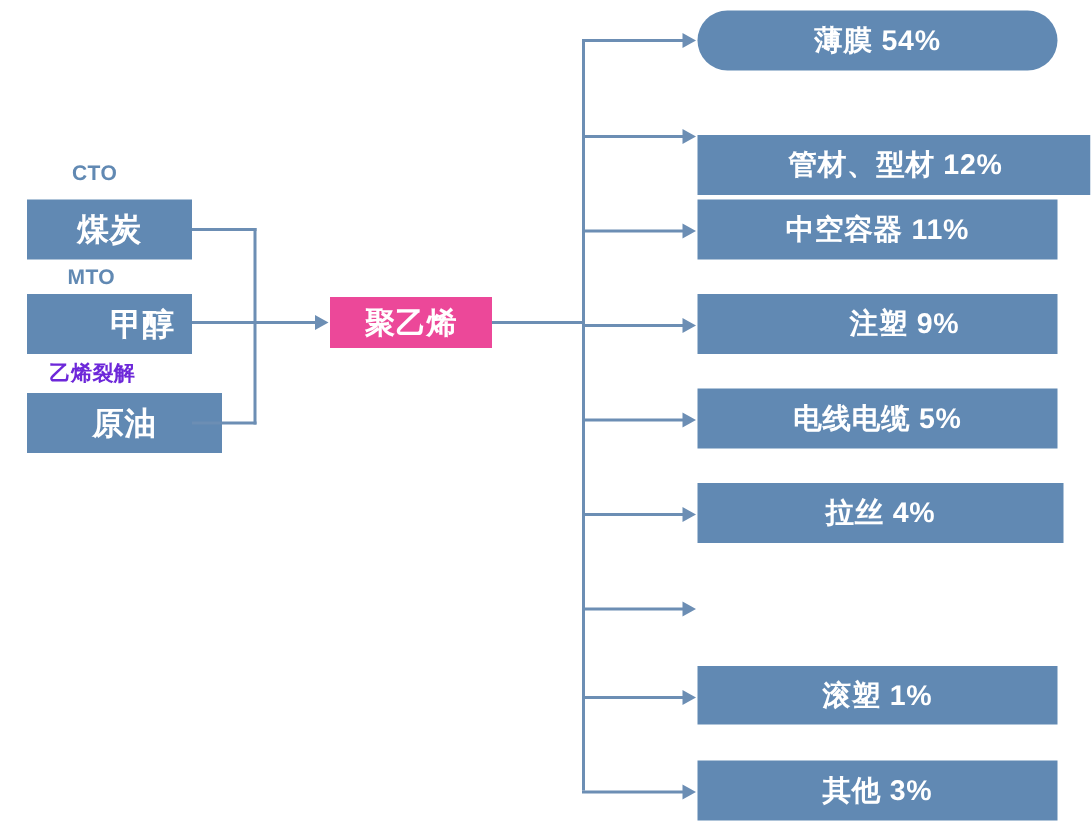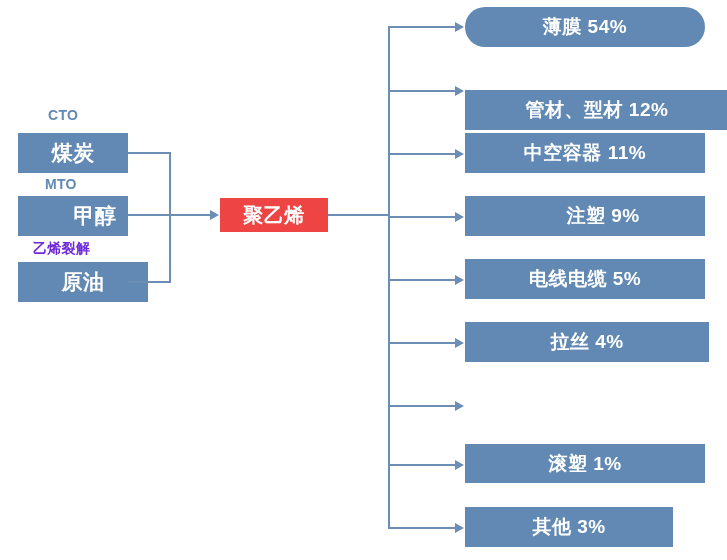--- a/index.html
+++ b/index.html
@@ -90,21 +90,21 @@
 
   <div class="line-h" style="left: 128px; top: 152px; width: 43px; background: rgb(108, 142, 180);"></div>
   <div class="line-h" style="left: 128px; top: 214px; width: 43px; background: rgb(108, 142, 180);"></div>
   <div class="line-h" style="left: 128px; top: 281px; width: 43px; background: rgb(108, 142, 180);"></div>
 
   <div class="line-v" style="left: 169px; top: 152px; height: 131px; background: rgb(108, 142, 180);"></div>
 
   <div class="line-h" style="left: 169px; top: 214px; width: 42px; background: rgb(108, 142, 180);"></div>
   <div class="arrow" style="left: 210px; top: 210px; border-left-color: rgb(108, 142, 180);"></div>
 
-  <div class="node hub" style="left: 220px; top: 198px; width: 108px; height: 34px; background: #ef4444; color: rgb(255, 255, 255);">聚乙烯</div>
+  <div class="node hub" style="left: 220px; top: 198px; width: 108px; height: 34px; background: #ec4899; color: rgb(255, 255, 255);">聚乙烯</div>
 
   <div class="line-h" style="left: 328px; top: 214px; width: 62px; background: rgb(108, 142, 180);"></div>
   <div class="line-v" style="left: 388px; top: 26px; height: 501px; background: rgb(108, 142, 180);"></div>
 
   <div class="line-h" style="left: 388px; top: 26px; width: 68px; background: rgb(108, 142, 180);"></div>
   <div class="arrow" style="left: 455px; top: 22px; border-left-color: rgb(108, 142, 180);"></div>
   <div class="node product" style="left: 465px; top: 7px; width: 240px; height: 40px; background: rgb(97, 137, 179); color: rgb(255, 255, 255); border-radius: 20px;">薄膜 54%</div>
 
   <div class="line-h" style="left: 388px; top: 90px; width: 68px; background: rgb(108, 142, 180);"></div>
   <div class="arrow" style="left: 455px; top: 86px; border-left-color: rgb(108, 142, 180);"></div>
@@ -128,15 +128,15 @@
 
   <div class="line-h" style="left: 388px; top: 405px; width: 68px; background: rgb(108, 142, 180);"></div>
   <div class="arrow" style="left: 455px; top: 401px; border-left-color: rgb(108, 142, 180);"></div>
 
   <div class="line-h" style="left: 388px; top: 464px; width: 68px; background: rgb(108, 142, 180);"></div>
   <div class="arrow" style="left: 455px; top: 460px; border-left-color: rgb(108, 142, 180);"></div>
   <div class="node product" style="left: 465px; top: 444px; width: 240px; height: 39px; background: rgb(97, 137, 179); color: rgb(255, 255, 255);">滚塑 1%</div>
 
   <div class="line-h" style="left: 388px; top: 527px; width: 68px; background: rgb(108, 142, 180);"></div>
   <div class="arrow" style="left: 455px; top: 523px; border-left-color: rgb(108, 142, 180);"></div>
-  <div class="node product" style="left: 465px; top: 507px; width: 208px; height: 40px; background: rgb(97, 137, 179); color: rgb(255, 255, 255);">其他 3%</div>
+  <div class="node product" style="left: 465px; top: 507px; width: 240px; height: 40px; background: rgb(97, 137, 179); color: rgb(255, 255, 255);">其他 3%</div>
 
 </div>
 
 </body></html>

